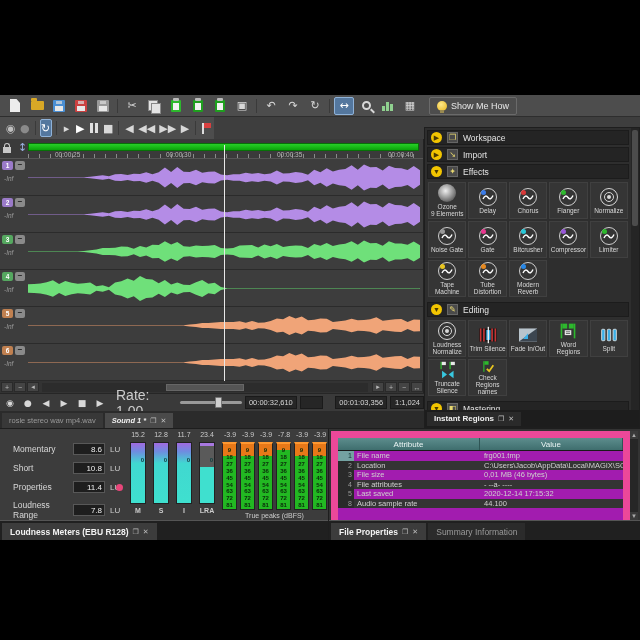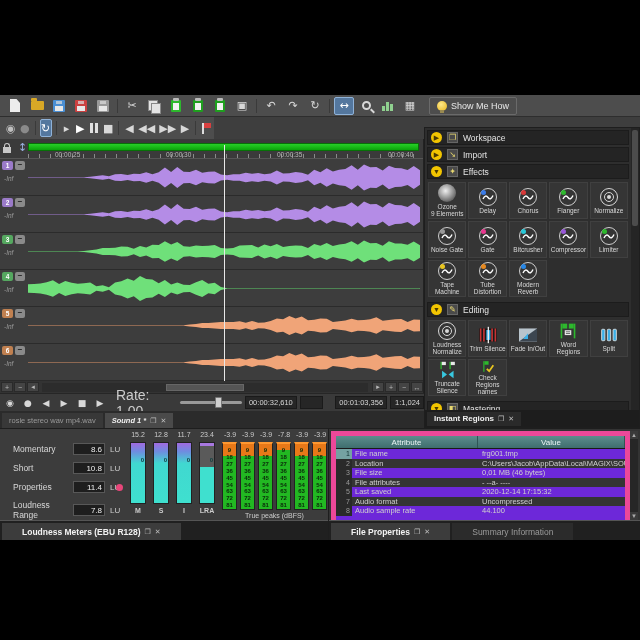--- a/index.html
+++ b/index.html
@@ -114,40 +114,40 @@
   .ic-rings i{display:block;width:10px;height:10px;border:1.5px solid #d8d8d8;border-radius:50%;display:flex;align-items:center;justify-content:center;}
   .ic-rings i b{display:block;width:4px;height:4px;background:#d8d8d8;border-radius:50%;}
   #rp-tabstrip{position:absolute;left:0;bottom:0;width:100%;height:17px;background:#1d1d1d;display:flex;align-items:center;}
   #rp-tab{margin-left:2px;padding:1px 7px;font-size:8px;font-weight:bold;color:#f0f0f0;display:flex;align-items:center;gap:4px;background:#2a2a2a;height:14px;}
   .mini-ic{font-weight:normal;font-size:7px;color:#bbb;}
 
   
   #loudDock{position:absolute;left:0;top:333px;width:328px;height:112px;background:#3c3c3c;border-top:1px solid #1e1e1e;}
   #fileDock{position:absolute;left:328px;top:333px;width:312px;height:112px;background:#333;border-top:1px solid #1e1e1e;border-left:1px solid #1e1e1e;}
   .dock-tabs{position:absolute;left:0;bottom:0;width:100%;height:20px;background:#202020;display:flex;align-items:flex-end;border-top:1px solid #555;}
-  .dock-tab{height:17px;display:flex;align-items:center;padding:0 20px;font-size:8.5px;margin-left:2px;gap:4px;}
+  .dock-tab{height:17px;display:flex;align-items:center;padding:0 8px;font-size:8.5px;margin-left:2px;gap:4px;}
   .dock-tab.active{background:#3c3c3c;color:#f2f2f2;font-weight:bold;}
   .dock-tab.inactive{background:#2b2b2b;color:#9a9a9a;}
 
   .lr-row{position:absolute;left:13px;display:flex;align-items:center;gap:0;font-size:8.5px;color:#d8d8d8;}
   .lr-label{width:60px;}
   .lr-box{width:32px;height:12px;background:#1e1e1e;border:1px solid #585858;color:#eee;font-size:8px;
           display:flex;align-items:center;justify-content:flex-end;padding:0 2px;}
   .lr-unit{margin-left:5px;font-size:8px;color:#ccc;}
   #int-dot{position:absolute;width:7px;height:7px;border-radius:50%;background:#e8467a;}
   .meter{position:absolute;width:16px;top:13px;height:62px;border:1px solid #222;}
   .meter .zero{position:absolute;right:1px;top:24%;font-size:6px;color:#104040;font-weight:bold;}
   .meter-val{position:absolute;top:2px;width:24px;text-align:center;font-size:7px;color:#ccc;}
   .meter-lab{position:absolute;top:78px;width:24px;text-align:center;font-size:7px;color:#ccc;font-weight:bold;}
   .peak{position:absolute;top:13px;width:15px;height:68px;border:1px solid #222;border-top:2px solid #ff9830;}
   .peak span{position:absolute;width:100%;text-align:center;font-size:6px;font-weight:bold;color:#0a2a0a;line-height:6px;}
   #peaks-caption{position:absolute;left:222px;top:83px;width:105px;text-align:center;font-size:7px;color:#ccc;}
 
   
-  #fp-table{position:absolute;left:2px;top:2px;right:10px;height:104px;background:#6d28d9;border:5px solid #ec4899;}
+  #fp-table{position:absolute;left:2px;top:2px;right:10px;height:104px;background:#a21caf;border:7px solid #ec4899;}
   #fp-scroll{position:absolute;right:2px;top:2px;width:8px;height:89px;background:#262626;}
   #fp-scroll .arr{position:absolute;left:0;width:100%;height:8px;font-size:6px;color:#aaa;text-align:center;line-height:8px;background:#3a3a3a;}
   #fp-header{display:flex;height:13px;background:linear-gradient(180deg,#5d8d8d,#3f6e6e);border-bottom:1px solid #1a1a1a;}
   #fp-header .hc{font-size:8px;color:#eaf4f4;display:flex;align-items:center;justify-content:center;border-right:1px solid #2f5555;}
   .fp-row{display:flex;height:9.5px;align-items:center;font-size:7.5px;color:#cfcfcf;}
   .fp-row:nth-child(even){background:#343434;}
   .fp-num{width:16px;text-align:right;padding-right:2px;color:#9a9a9a;font-size:7px;background:#2a2a2a;align-self:stretch;display:flex;align-items:center;justify-content:flex-end;}
   .fp-row.selected .fp-num{background:#74a2a2;color:#103030;}
   .fp-attr{width:126px;padding-left:3px;overflow:hidden;white-space:nowrap;}
   .fp-val{flex:1;padding-left:4px;overflow:hidden;white-space:nowrap;}
@@ -796,25 +796,20 @@
             <span class="fp-num">4</span>
             <span class="fp-attr">File attributes</span>
             <span class="fp-val">- --a- ----</span>
           </div>
           <div class="fp-row">
             <span class="fp-num">5</span>
             <span class="fp-attr">Last saved</span>
             <span class="fp-val">2020-12-14  17:15:32</span>
           </div>
           <div class="fp-row">
-            <span class="fp-num">7</span>
-            <span class="fp-attr">Audio format</span>
-            <span class="fp-val">Uncompressed</span>
-          </div>
-          <div class="fp-row">
             <span class="fp-num">8</span>
             <span class="fp-attr">Audio sample rate</span>
             <span class="fp-val">44.100</span>
           </div>
         </div>
     </div>
     <div id="fp-scroll">
       <span class="arr" style="top:0;">▲</span>
       <span class="arr" style="bottom:0;">▼</span>
     </div>

